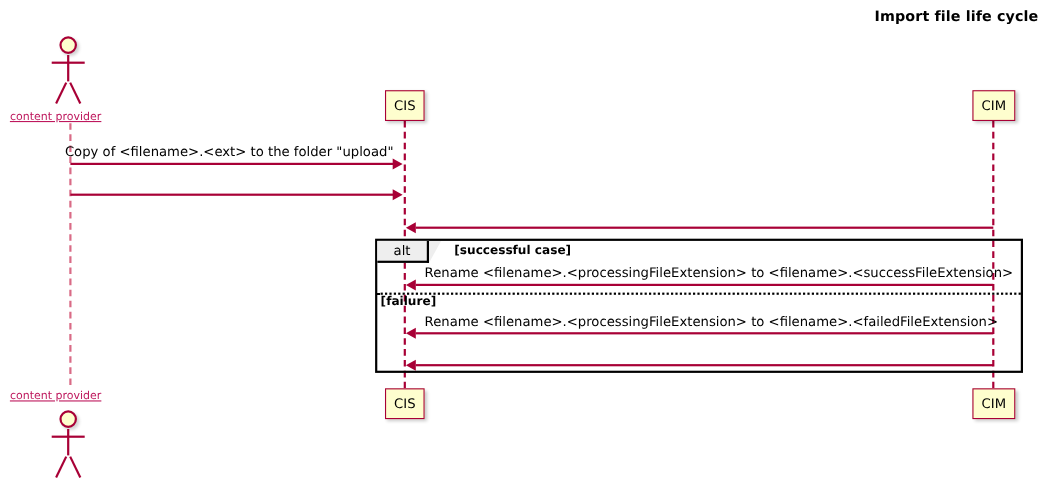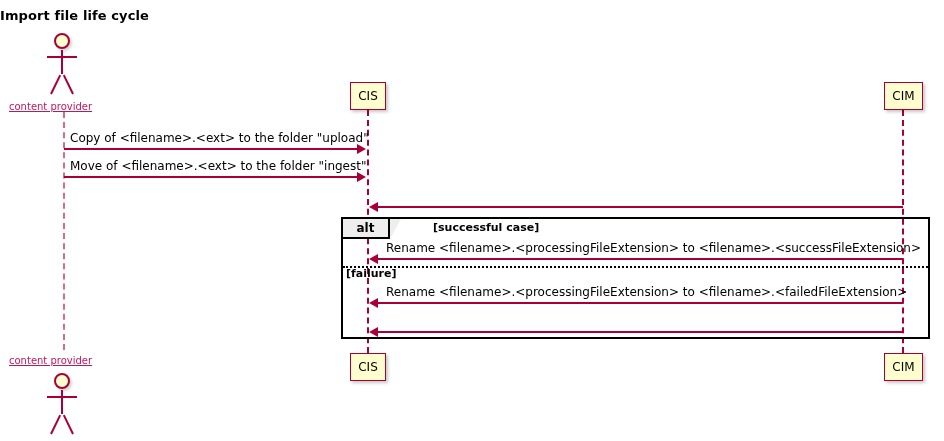--- a/index.html
+++ b/index.html
@@ -17,21 +17,21 @@
     position: relative;
     width: 944px;
     height: 441px;
     background: #ffffff;
   }
   .diagram-title {
     position: absolute;
     top: 8px;
     left: 0;
     width: 944px;
-    text-align: left;
+    text-align: right;
     font-size: 13px;
     font-weight: bold;
     color: #000000;
     letter-spacing: 0.1px;
   }
 
   
   .lifeline {
     position: absolute;
     width: 0;
@@ -150,21 +150,21 @@
     box-sizing: border-box;
     background: transparent;
   }
   .group-tab {
     position: absolute;
     background: #EEEEEE;
     border-right: 2px solid #000000;
     border-bottom: 2px solid #000000;
     box-sizing: border-box;
     font-size: 12px;
-    font-weight: bold;
+    font-weight: normal;
     color: #000000;
     text-align: center;
     line-height: 18px;
     height: 20px;
   }
   .group-tab-corner {
     position: absolute;
     width: 0;
     height: 0;
   }
@@ -211,29 +211,28 @@
   </div>
 
   <div class="participant" style="left:350px; top:82px; width:36px;">CIS</div>
   <div class="participant" style="left:884px; top:82px; width:39px;">CIM</div>
   <div class="participant" style="left:350px; top:353px; width:36px;">CIS</div>
   <div class="participant" style="left:884px; top:353px; width:39px;">CIM</div>
 
   <div class="group-box" style="left:341px; top:217px; width:589px; height:122px;"></div>
   <div class="group-tab" style="left:343px; top:219px; width:47px;">alt</div>
   <div class="group-tab-corner" style="left:390px; top:219px; border-top:20px solid #EEEEEE; border-right:11px solid transparent;"></div>
-  <div class="group-guard" style="left:433px; top:221px;">[successful case]</div>
+  <div class="group-guard" style="left:413px; top:221px;">[successful case]</div>
   <div class="group-divider" style="left:343px; top:266px; width:585px;"></div>
   <div class="group-guard" style="left:346px; top:267px;text-align:right;">[failure]</div>
 
-  <div class="msg-label" style="left:70px; top:131px;">Copy of &lt;filename&gt;.&lt;ext&gt; to the folder "upload"</div>
+  <div class="msg-label" style="left:59px; top:131px;">Copy of &lt;filename&gt;.&lt;ext&gt; to the folder "upload"</div>
   <div class="msg-line" style="left:64px; top:148px; width:294px;"></div>
   <div class="arrow-head right" style="left:357px; top:144px;"></div>
 
-  <div class="msg-label" style="left:70px; top:159px;">Move of &lt;filename&gt;.&lt;ext&gt; to the folder "ingest"</div>
   <div class="msg-line" style="left:64px; top:176px; width:294px;"></div>
   <div class="arrow-head right" style="left:357px; top:172px;"></div>
 
   <div class="msg-line" style="left:378px; top:206px; width:525px;"></div>
   <div class="arrow-head left" style="left:369px; top:202px;"></div>
 
   <div class="msg-label" style="left:386px; top:241px;">Rename &lt;filename&gt;.&lt;processingFileExtension&gt; to &lt;filename&gt;.&lt;successFileExtension&gt;</div>
   <div class="msg-line" style="left:378px; top:258px; width:525px;"></div>
   <div class="arrow-head left" style="left:369px; top:254px;"></div>
 

